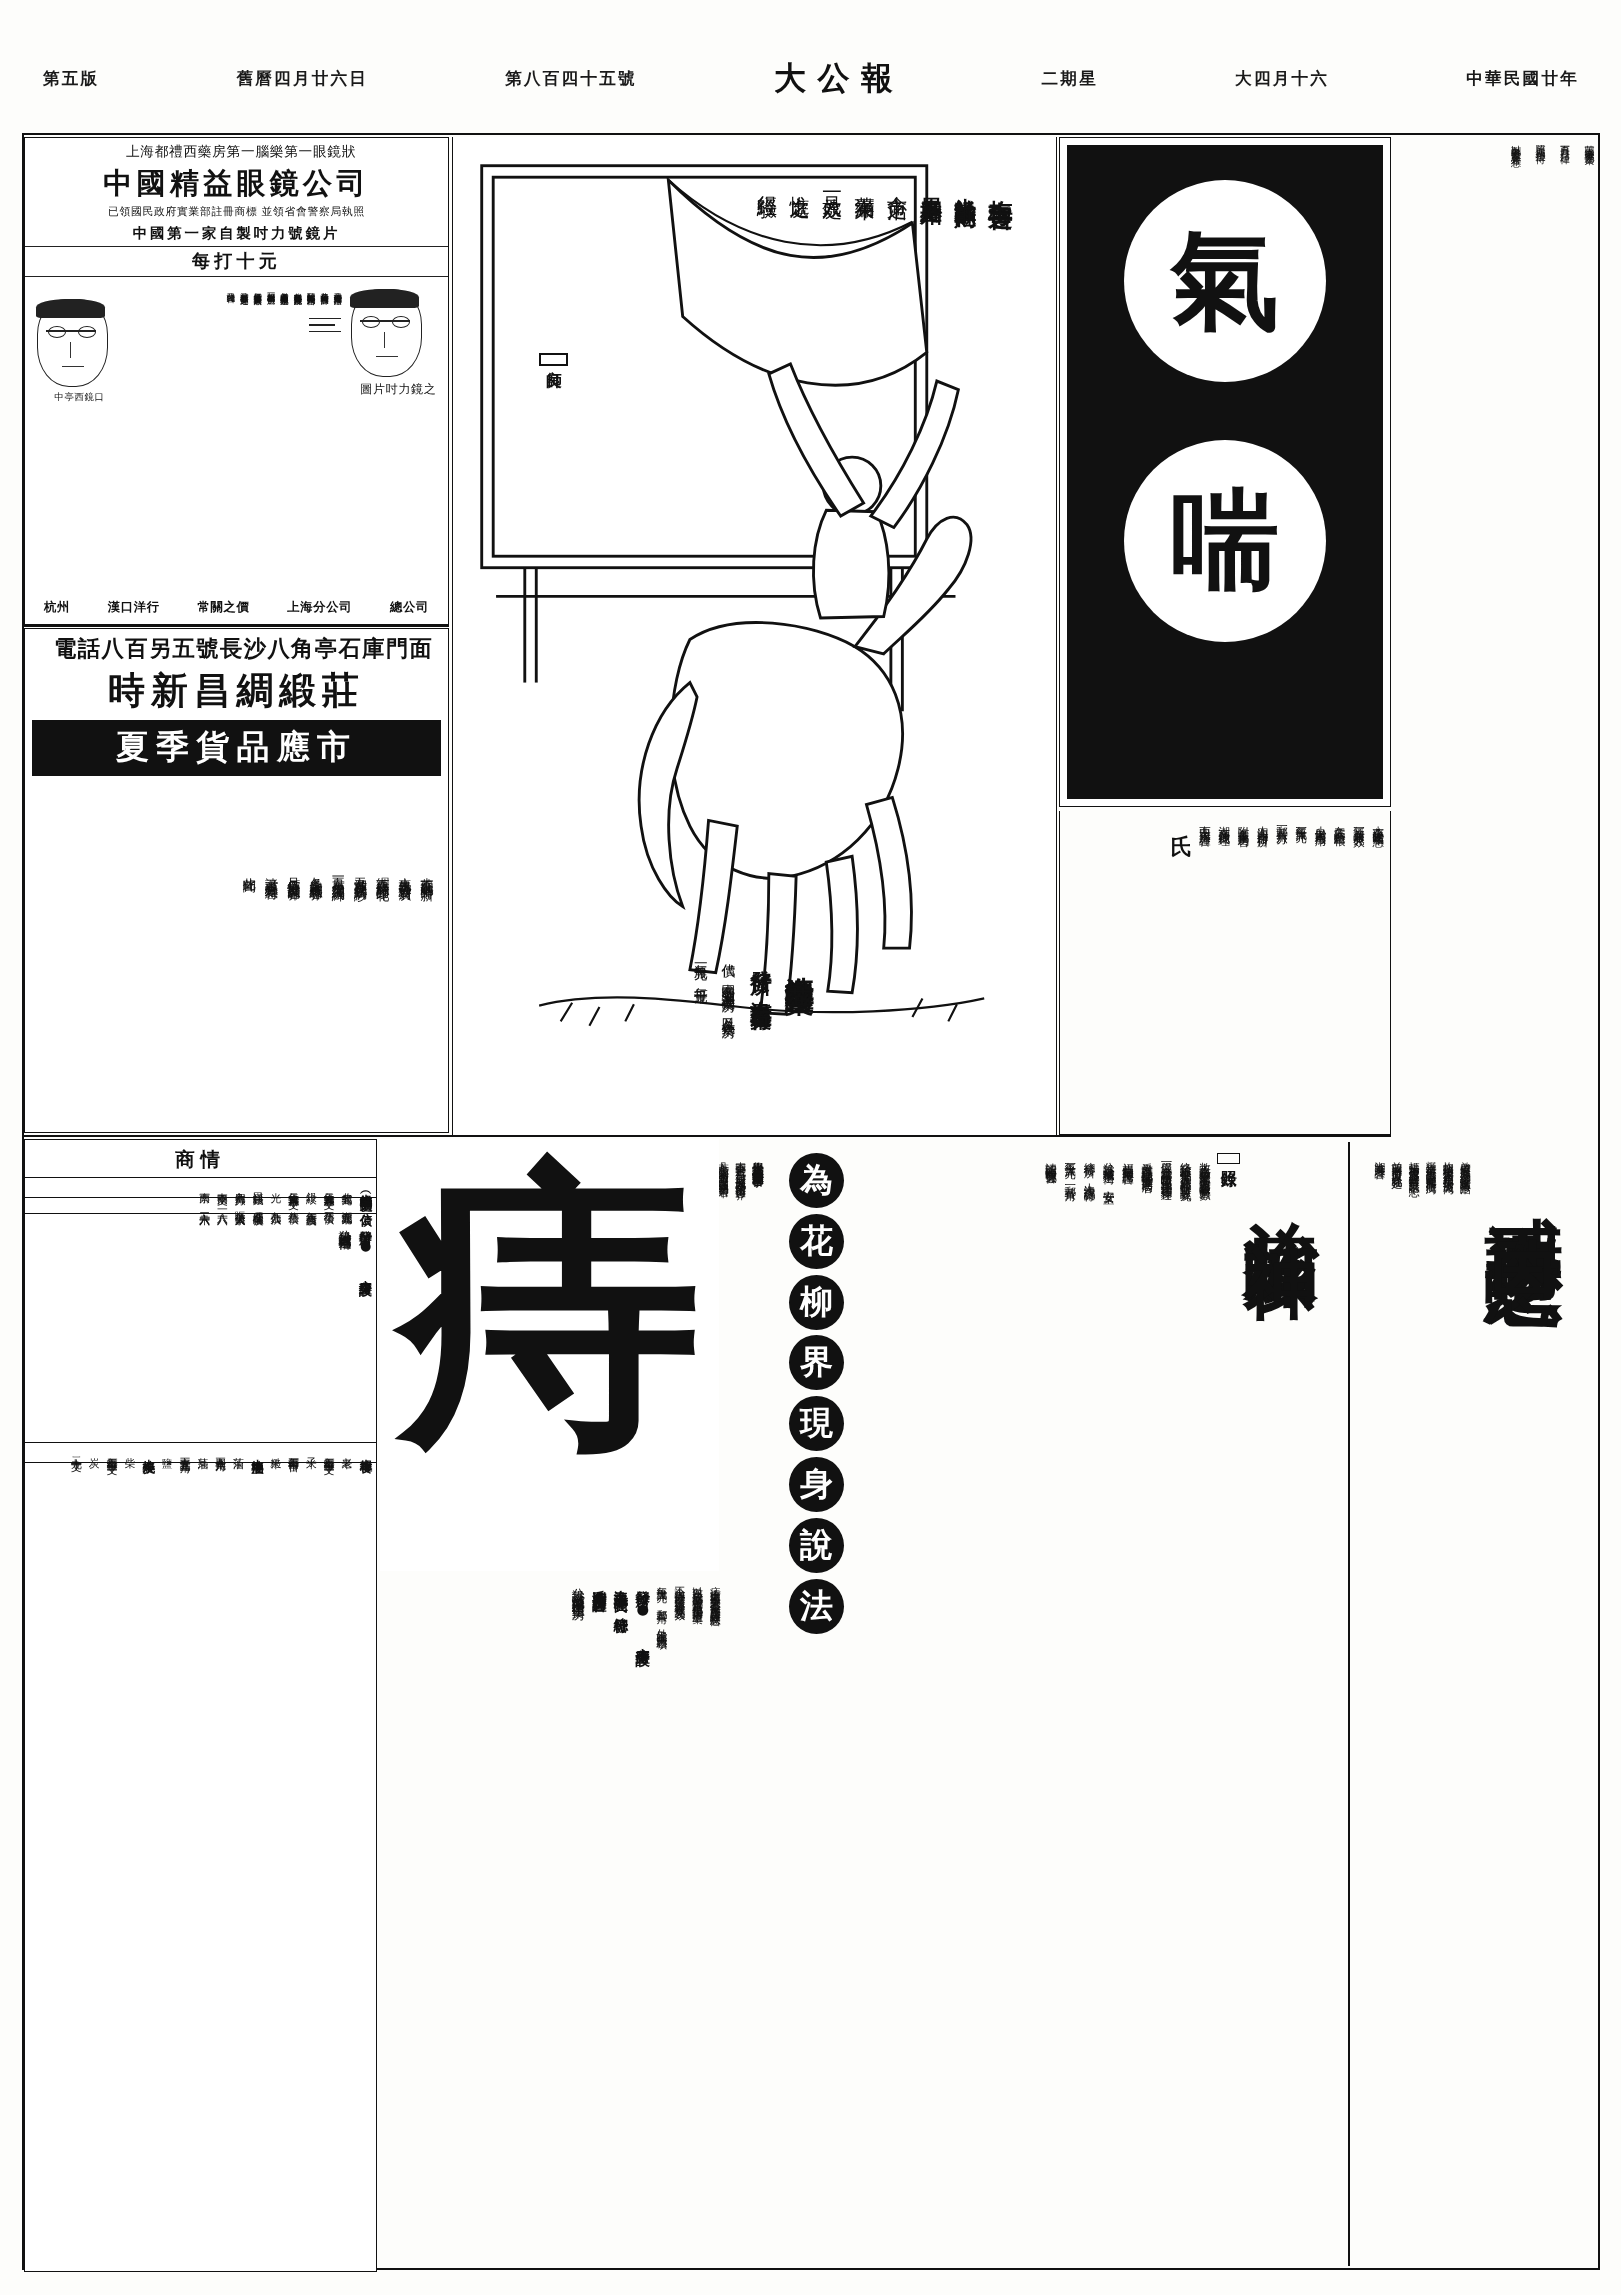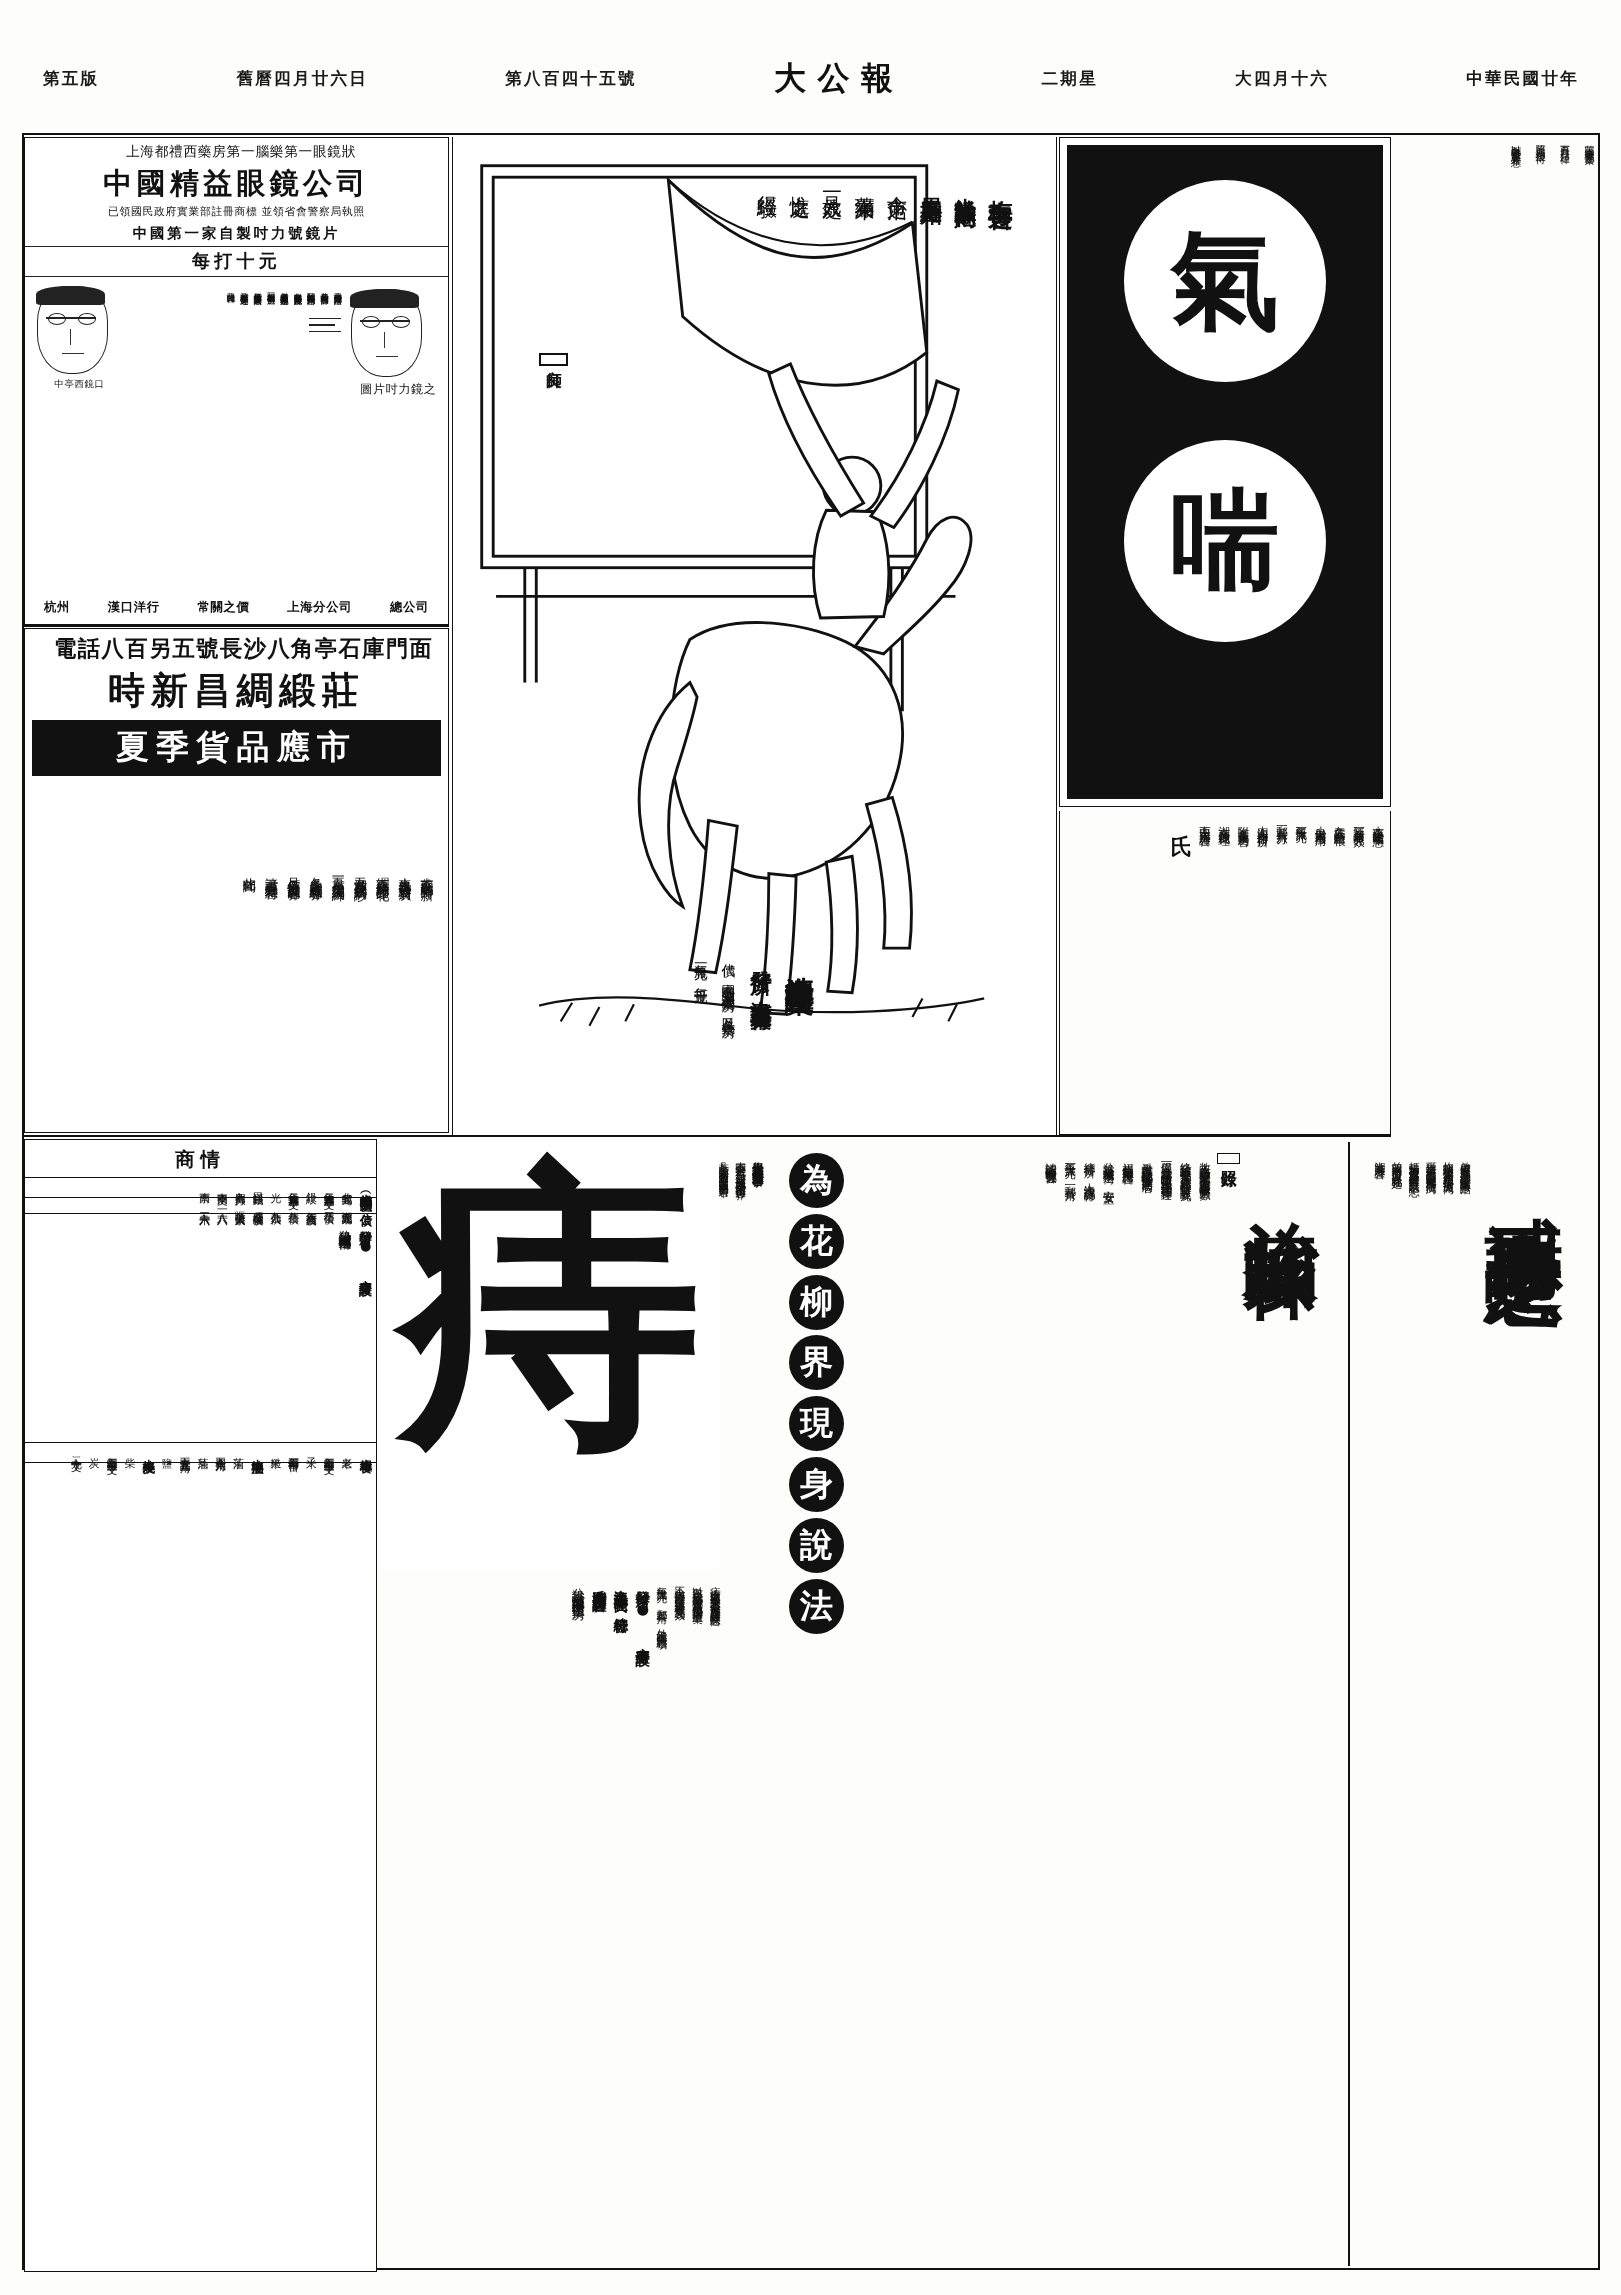--- a/index.html
+++ b/index.html
@@ -332,21 +332,21 @@
 
   <div class="frame"></div>
 
   <div class="box" id="ad-glasses">
     <div class="hdr">上海都禮西藥房第一腦樂第一眼鏡狀</div>
     <div class="name">中國精益眼鏡公司</div>
     <div class="sub">已領國民政府實業部註冊商標 並領省會警察局執照</div>
     <div class="strap">中國第一家自製吋力號鏡片</div>
     <div class="shop">每打十元</div>
 
-    <div style="position:absolute; top:148px; left:11.5px; width:86px;">
+    <div style="position:absolute; top:161px; left:11.5px; width:86px;">
       <div class="face">
         <div class="hair"></div>
           <div class="eye l"></div>
           <div class="eye r"></div>
         <div class="nose"></div>
           <div class="mouth"></div>
       </div>
       <div style="text-align:center;font-size:9.4px;margin-top:4.3px;letter-spacing:0.7px;">中亭西鏡口</div>
     </div>
 

